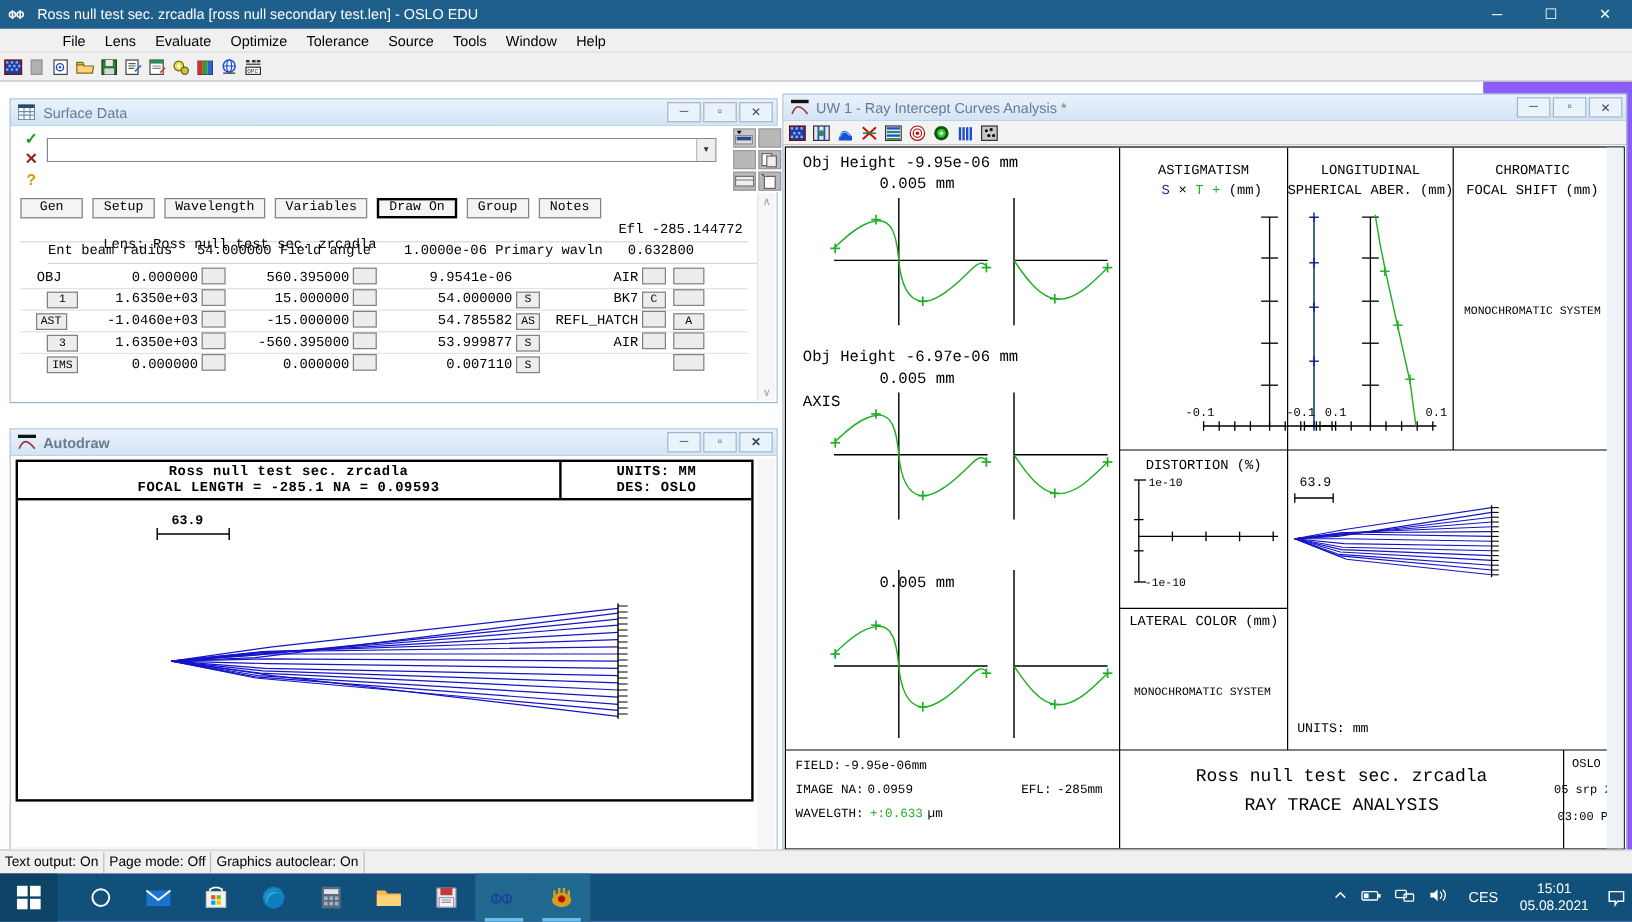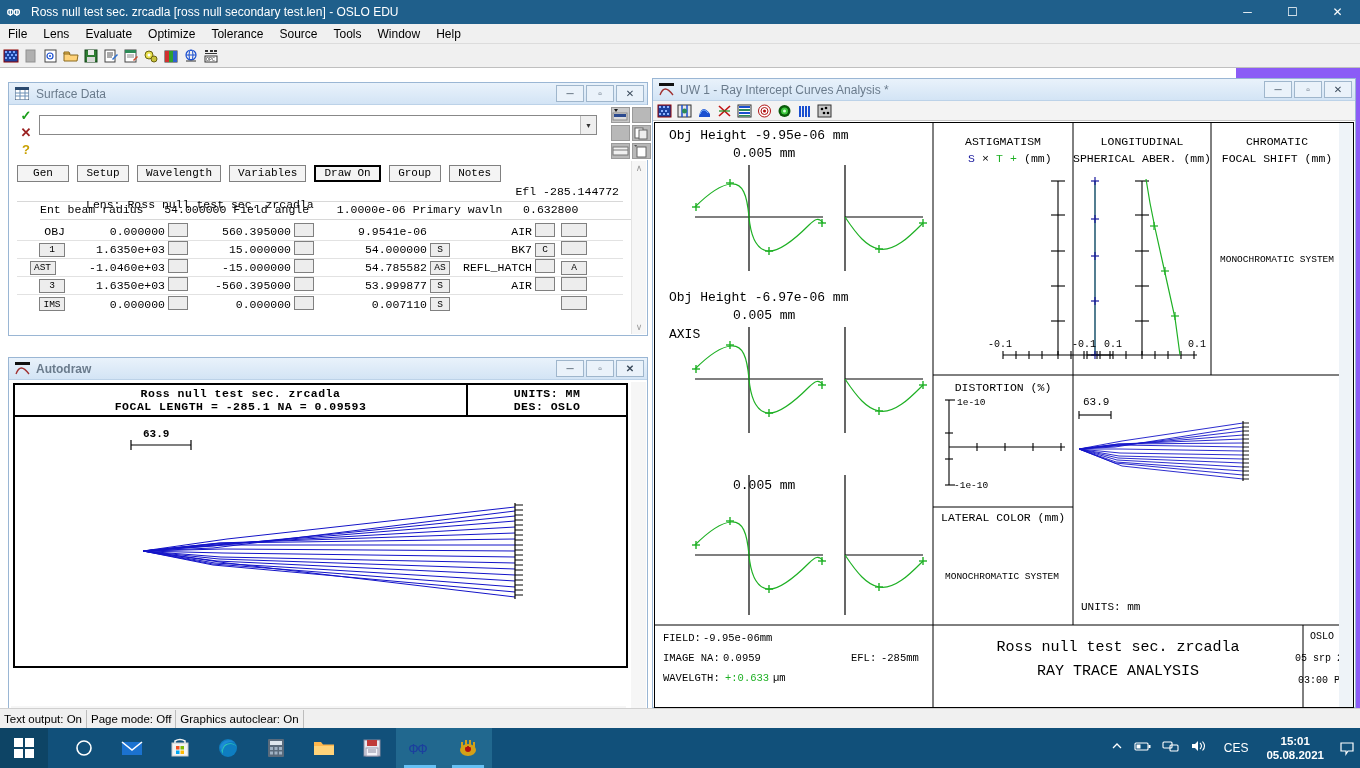--- a/index.html
+++ b/index.html
@@ -39,20 +39,21 @@
     width: 45px; height: 24px; display: flex; align-items: center; justify-content: center;
     color: #ffffff; font-size: 12px;
   }
 
   
   .menubar {
     position: absolute; left: 0; top: 24px; width: 1360px; height: 20px;
     background: #f0f0f0;
     display: flex; align-items: center;
     border-bottom: 1px solid #dcdcdc;
+    padding-left: 44px;
   }
   .menubar .mi {
     font-size: 12px; color: #000; padding: 2px 8px; white-space: nowrap;
   }
 
   
   .toolbar {
     position: absolute; left: 0; top: 44px; width: 1360px; height: 24px;
     background: #f0f0f0;
     display: flex; align-items: center;
@@ -132,21 +133,21 @@
     white-space: pre;
   }
   .sd-info1 { top: 80px; }
   .sd-info2 { top: 98px; margin-left: 23px; }
   .sd-info-right { position: absolute; right: 4px; top: 0; }
 
   .sd-table { position: absolute; left: 8px; top: 118px; width: 606px; font-family: "Liberation Mono", monospace; font-size: 11.5px; }
   .sd-hdr { display: flex; height: 17px; align-items: center; border-bottom: 2px solid #000; }
   .sd-hdr div { text-align: center; }
   .sd-row { display: flex; height: 18px; align-items: center; border-bottom: 1px solid #e2e2e2; }
-  .c-srf   { width: 48px; text-align: right; }
+  .c-srf   { width: 48px; text-align: center; }
   .c-rad   { width: 100px; text-align: right; }
   .c-radb  { width: 26px; }
   .c-thk   { width: 100px; text-align: right; }
   .c-thkb  { width: 26px; }
   .c-ap    { width: 110px; text-align: right; }
   .c-apb   { width: 30px; }
   .c-gl    { width: 75px; text-align: right; }
   .c-glb   { width: 26px; }
   .c-sp    { width: 54px; }
   .minibtn {
@@ -213,21 +214,21 @@
   }
   .tb-search .mag { margin: 0 8px 0 12px; }
   .tb-apps { display: flex; align-items: center; margin-left: 12px; gap: 0px; }
   .tb-app { width: 48px; height: 40px; display: flex; align-items: center; justify-content: center; position: relative; }
   .tb-app.active { background: #21688f; }
   .tb-app.active::after { content:''; position:absolute; bottom:0; left:8px; right:8px; height:3px; background:#66c0f4; }
   .tb-right { margin-left: auto; display: flex; align-items: center; height: 40px; color: #fff; }
   .tb-tray { display: flex; align-items: center; gap: 10px; padding: 0 8px; }
   .tb-lang { font-size: 12px; padding: 0 8px; }
   .tb-clock { display: flex; flex-direction: column; align-items: center; justify-content: center;
-              font-size: 11.5px; line-height: 14px; padding: 0 10px; font-weight: bold; }
+              font-size: 11.5px; line-height: 14px; padding: 0 10px; }
   .tb-notif { width: 26px; display: flex; align-items: center; justify-content: center; }
   svg text { font-family: "Liberation Mono", monospace; }
 </style>
 </head>
 <body>
 
 <div class="app">
 
   <div class="titlebar">
     <div class="tb-icon">

